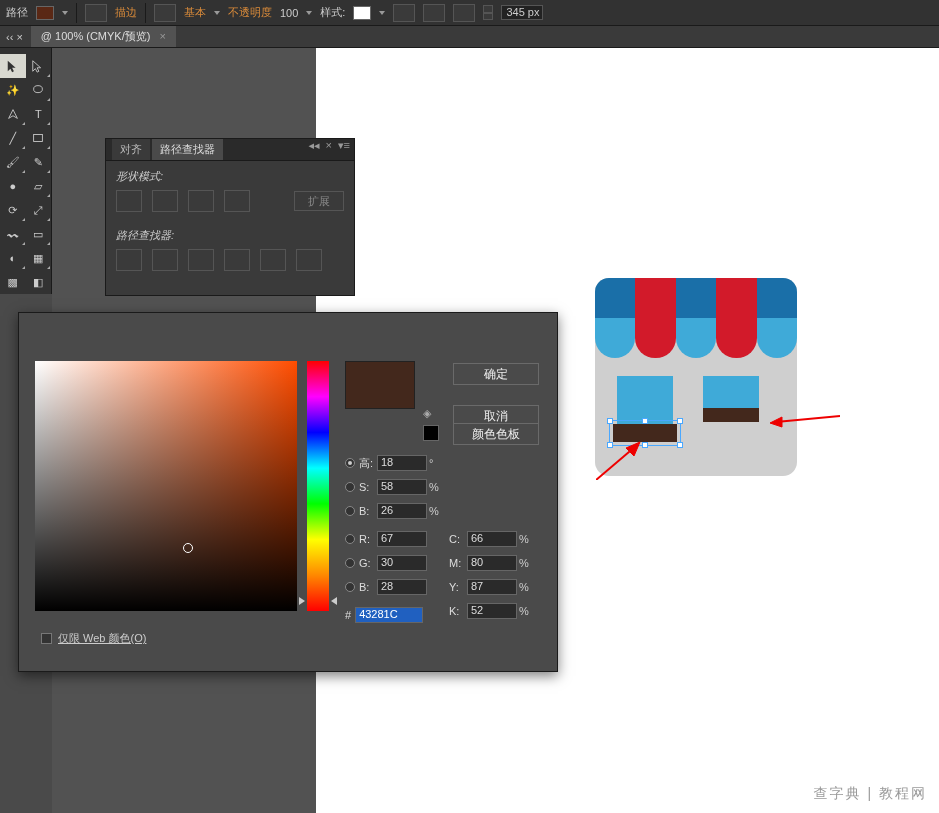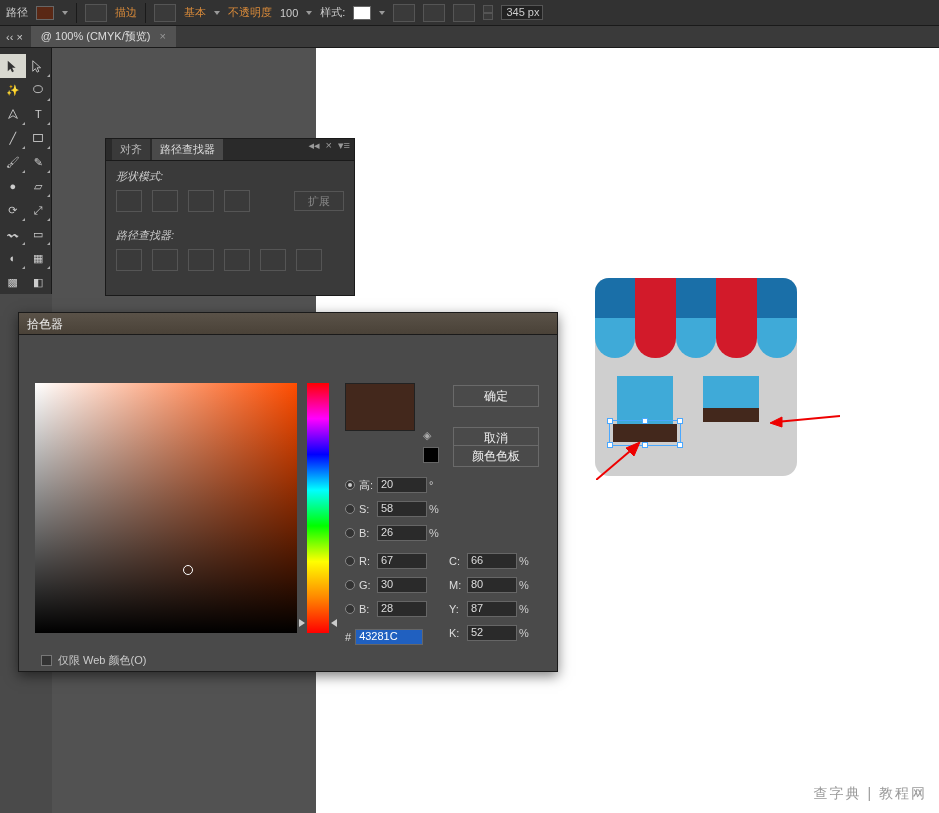--- a/index.html
+++ b/index.html
@@ -77,21 +77,21 @@
 .field-row { display: flex; align-items: center; margin-bottom: 4px; height: 20px; }
 .field-row .radio { width: 10px; height: 10px; border: 1px solid #888; border-radius: 50%; margin-right: 4px; background: #333; }
 .field-row .radio.checked::after { content:""; display:block; width:4px; height:4px; background:#ccc; border-radius:50%; margin:2px; }
 .field-row .lbl { width: 18px; color: #ddd; }
 .field-row .lbl-c { width: 18px; color: #ddd; }
 .field-row .inp { width: 50px; height: 16px; background: #2a2a2a; border: 1px solid #666; color: #ddd; padding: 0 3px; text-align: left; }
 .field-row .inp.sel { background: #2060c0; color: #fff; }
 .field-row .unit { color: #ccc; margin-left: 2px; }
 .hex-lbl { color: #ddd; margin-right: 4px; }
 
-.web-only { position: absolute; left: 22px; top: 318px; color: #ccc; display: flex; align-items: center; gap: 6px; }
+.web-only { position: absolute; left: 22px; top: 318px; color: #ccc; display: flex; align-items: center; gap: 6px; text-decoration: underline; }
 .web-only .cb { width: 11px; height: 11px; border: 1px solid #777; background: #333; }
 
 
 .shop { position: absolute; left: 595px; top: 278px; width: 202px; height: 198px; }
 .shop-bg { position: absolute; left:0; top:0; width: 202px; height: 198px; background: #cfcfcf; border-radius: 14px; }
 .roof { position: absolute; left:0; top:0; width:202px; height:40px; display:flex; }
 .roof div { flex:1; }
 .roof div:nth-child(1){background:#1a6fa8; border-top-left-radius:14px;}
 .roof div:nth-child(2){background:#d21a2a;}
 .roof div:nth-child(3){background:#1a6fa8;}
@@ -247,41 +247,40 @@
       <div class="mode-btn"></div>
       <div class="mode-btn"></div>
       <div class="mode-btn"></div>
       <div class="mode-btn"></div>
       <div class="mode-btn"></div>
     </div>
   </div>
 </div>
 
 <div class="dialog">
-  <div class="dialog-title">拾色器</div>
   <div class="dialog-body">
     <div class="sv-box">
         <div class="sv-cursor"></div>
       </div>
     <div class="hue-bar"></div>
     <div class="hue-ptr-l"></div>
     <div class="hue-ptr-r"></div>
     <div class="preview"></div>
     <div class="cube-icon">◈</div>
     <div class="none-sw2"></div>
 
     <div class="dlg-btn btn-ok">确定</div>
     <div class="dlg-btn btn-cancel">取消</div>
     <div class="dlg-btn btn-swatch">颜色色板</div>
 
     <div class="hsb-group">
       <div class="field-row">
           <div class="radio checked"></div>
           <span class="lbl">高:</span>
-          <span class="inp">20</span>
+          <span class="inp">18</span>
           <span class="unit">°</span>
         </div>
       <div class="field-row">
           <div class="radio"></div>
           <span class="lbl">S:</span>
           <span class="inp">58</span>
           <span class="unit">%</span>
         </div>
       <div class="field-row">
           <div class="radio"></div>

